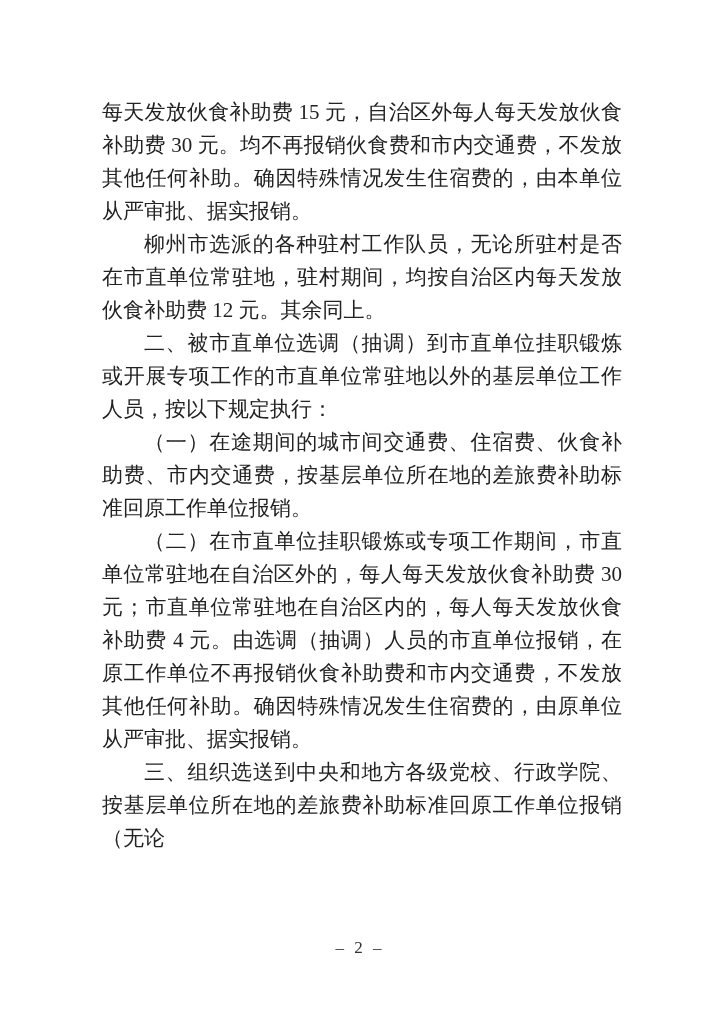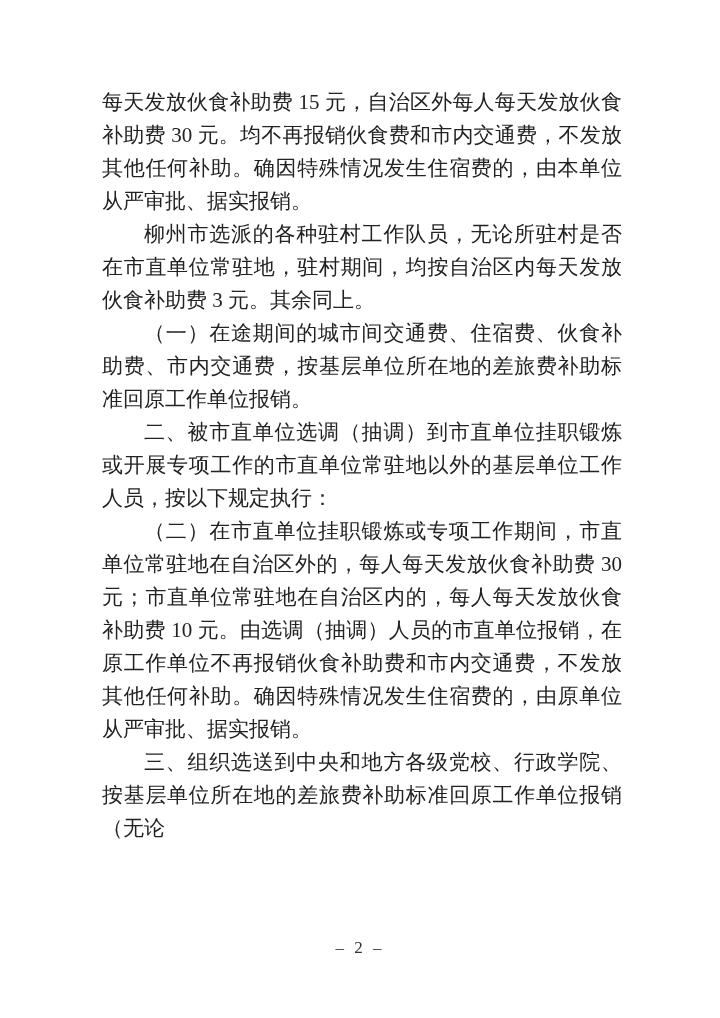--- a/index.html
+++ b/index.html
@@ -12,21 +12,21 @@
   }
   .page {
     position: relative;
     width: 720px;
     height: 1018px;
     background: #ffffff;
   }
   .content {
     position: absolute;
     left: 102px;
-    top: 86px;
+    top: 96px;
     width: 520px;
   }
   .para {
     font-size: 21px;
     line-height: 33px;
     text-align: justify;
     text-indent: 2em;
     color: #222222;
   }
   .para.no-indent { text-indent: 0; }
@@ -40,20 +40,20 @@
     letter-spacing: 3px;
     color: #333333;
   }
 </style>
 </head>
 <body>
 
 <div class="page">
   <div class="content">
     <p class="para no-indent">每天发放伙食补助费 15 元，自治区外每人每天发放伙食补助费 30 元。均不再报销伙食费和市内交通费，不发放其他任何补助。确因特殊情况发生住宿费的，由本单位从严审批、据实报销。</p>
-    <p class="para">柳州市选派的各种驻村工作队员，无论所驻村是否在市直单位常驻地，驻村期间，均按自治区内每天发放伙食补助费 3 元。其余同上。</p>
+    <p class="para">柳州市选派的各种驻村工作队员，无论所驻村是否在市直单位常驻地，驻村期间，均按自治区内每天发放伙食补助费 12 元。其余同上。</p>
+    <p class="para">二、被市直单位选调（抽调）到市直单位挂职锻炼或开展专项工作的市直单位常驻地以外的基层单位工作人员，按以下规定执行：</p>
     <p class="para">（一）在途期间的城市间交通费、住宿费、伙食补助费、市内交通费，按基层单位所在地的差旅费补助标准回原工作单位报销。</p>
-    <p class="para">二、被市直单位选调（抽调）到市直单位挂职锻炼或开展专项工作的市直单位常驻地以外的基层单位工作人员，按以下规定执行：</p>
-    <p class="para">（二）在市直单位挂职锻炼或专项工作期间，市直单位常驻地在自治区外的，每人每天发放伙食补助费 30 元；市直单位常驻地在自治区内的，每人每天发放伙食补助费 10 元。由选调（抽调）人员的市直单位报销，在原工作单位不再报销伙食补助费和市内交通费，不发放其他任何补助。确因特殊情况发生住宿费的，由原单位从严审批、据实报销。</p>
+    <p class="para">（二）在市直单位挂职锻炼或专项工作期间，市直单位常驻地在自治区外的，每人每天发放伙食补助费 30 元；市直单位常驻地在自治区内的，每人每天发放伙食补助费 4 元。由选调（抽调）人员的市直单位报销，在原工作单位不再报销伙食补助费和市内交通费，不发放其他任何补助。确因特殊情况发生住宿费的，由原单位从严审批、据实报销。</p>
     <p class="para">三、组织选送到中央和地方各级党校、行政学院、按基层单位所在地的差旅费补助标准回原工作单位报销（无论</p>
   </div>
   <div class="page-number">– 2 –</div>
 </div>
 
 </body></html>

